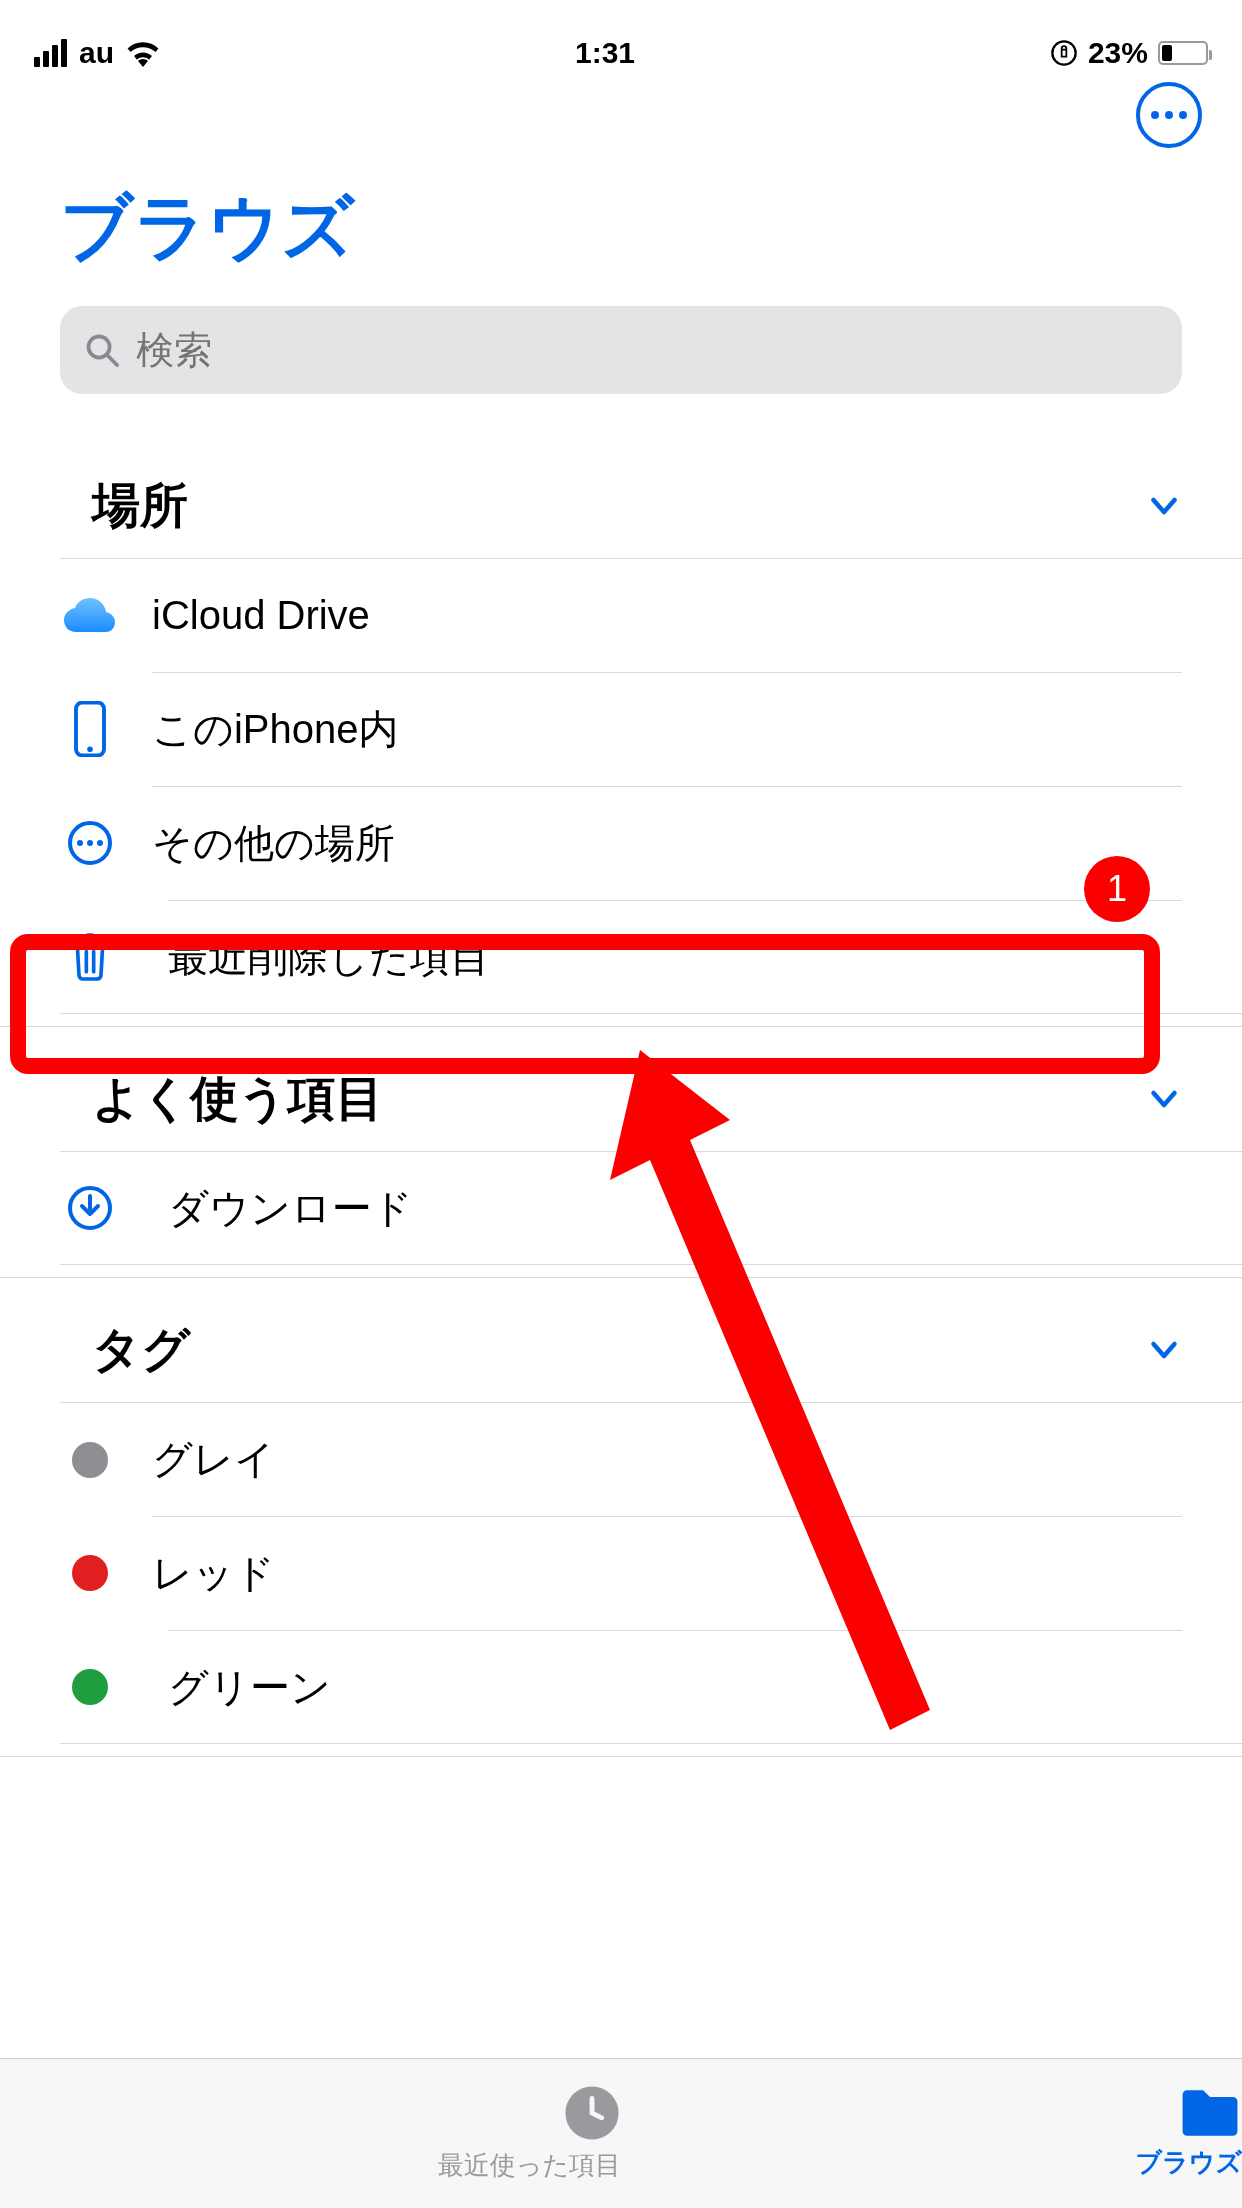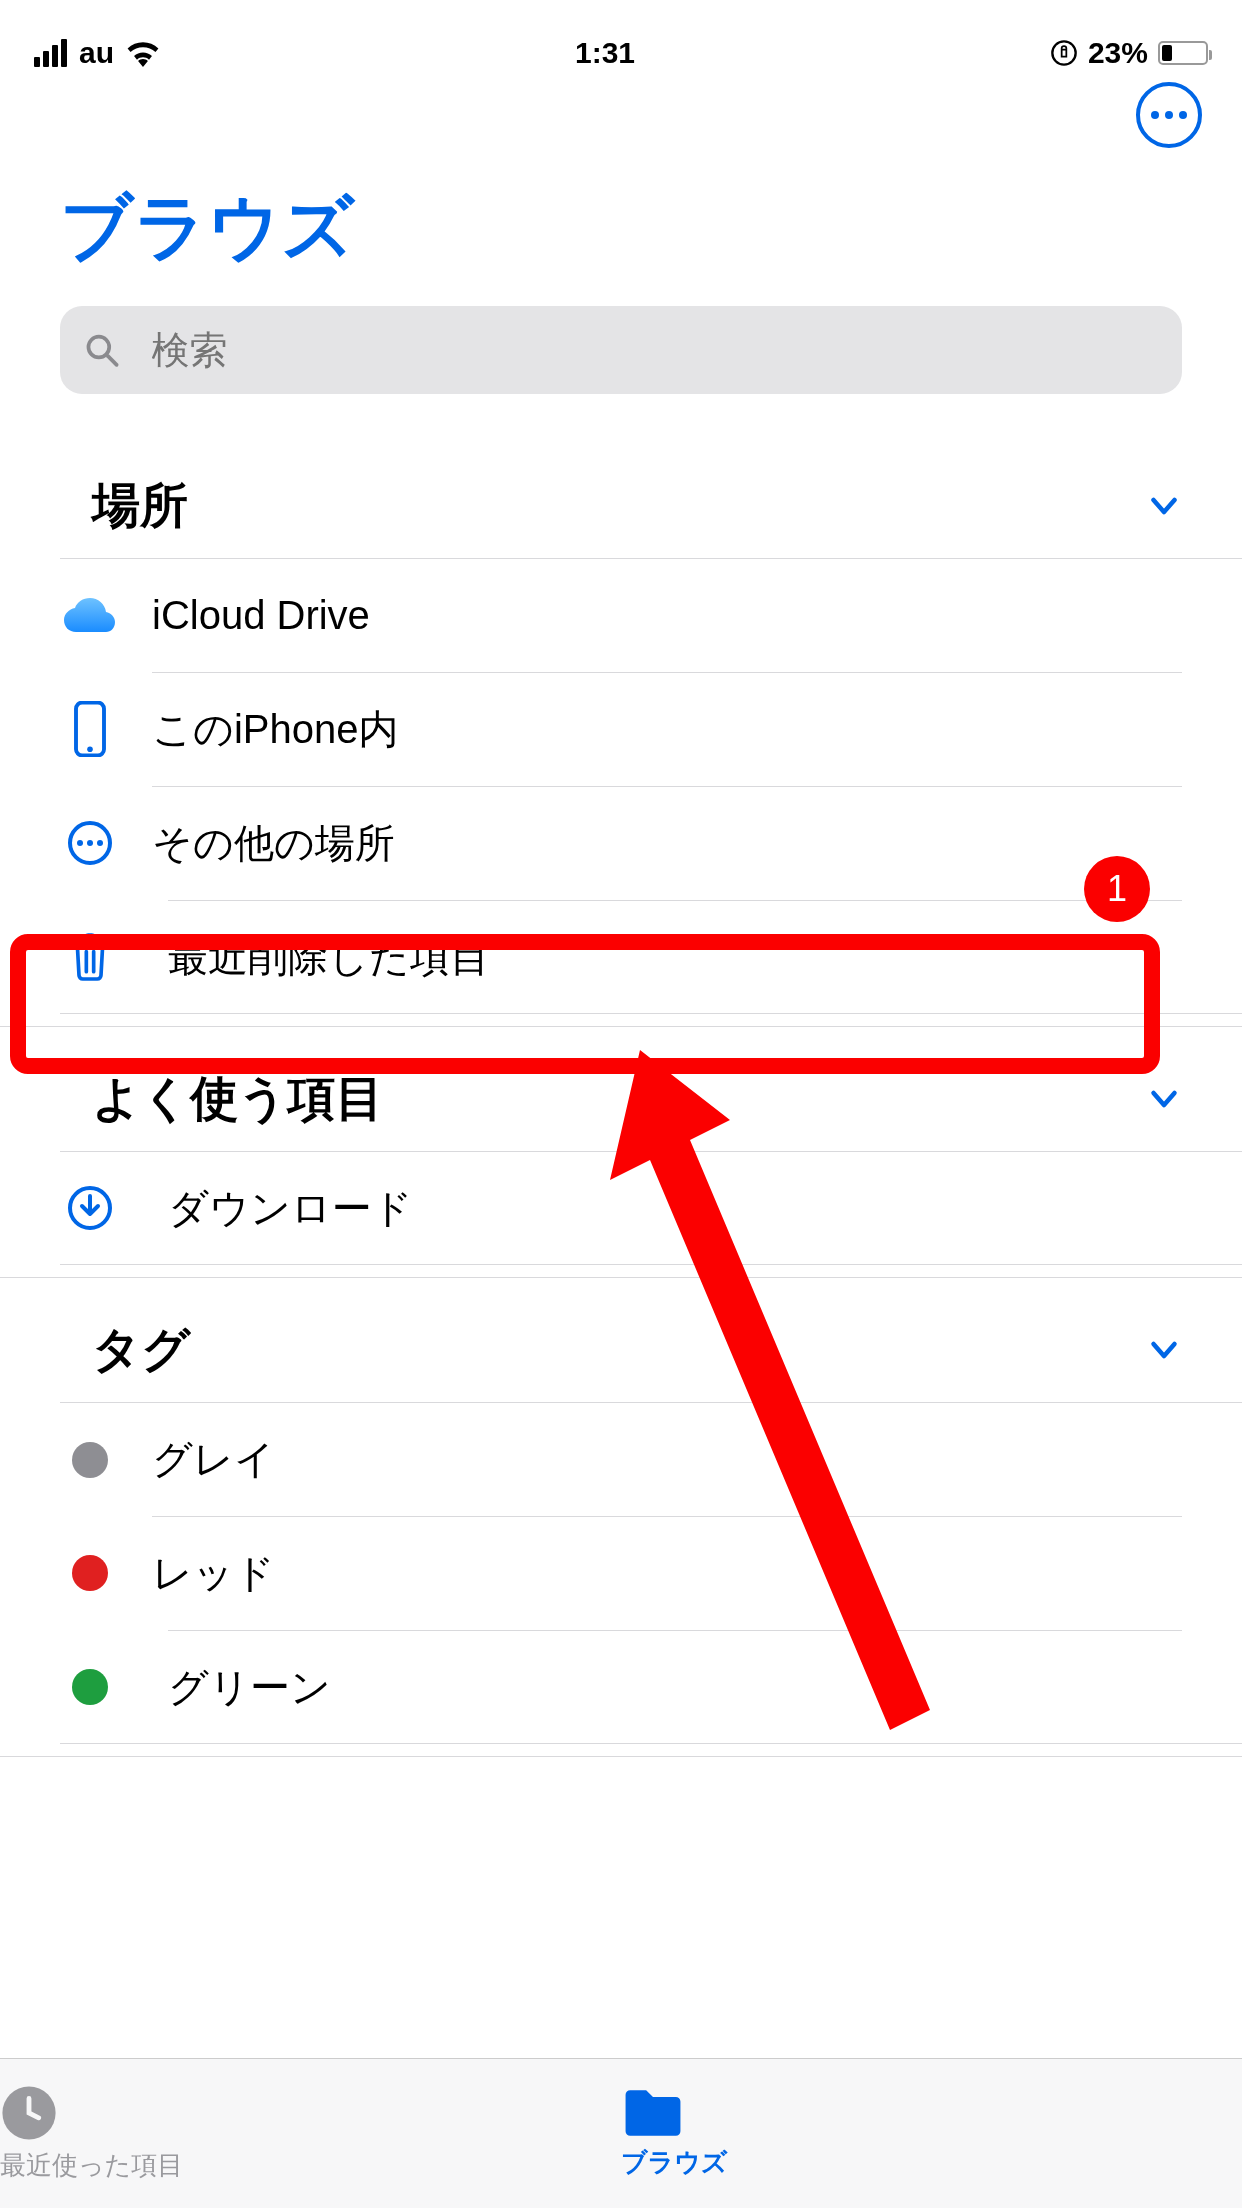--- a/index.html
+++ b/index.html
@@ -15,21 +15,21 @@
 .battery::after { content:""; position:absolute; right:-6px; top:7px; width:3px; height:10px; background:#999; border-radius:0 2px 2px 0; }
 .battery-fill { width: 23%; height: 100%; background: #000; border-radius: 2px; }
 
 .toolbar { height: 90px; display: flex; justify-content: flex-end; align-items: center; padding: 0 40px; }
 .more-btn { width: 66px; height: 66px; border: 4px solid #0066e6; border-radius: 50%; display:flex; align-items:center; justify-content:center; gap:6px; }
 .more-btn span { width:8px; height:8px; background:#0066e6; border-radius:50%; }
 
 .title { font-size: 72px; font-weight: 700; color: #0066e6; padding: 20px 60px 30px; }
 
 .search { margin: 0 60px 40px; height: 88px; background: #e4e4e6; border-radius: 22px; display:flex; align-items:center; padding: 0 24px; gap: 16px; }
-.search input { border:0; background:transparent; font-size: 38px; color:#8a8a8e; width:100%; outline:none;margin-left:16px; }
+.search input { border:0; background:transparent; font-size: 38px; color:#8a8a8e; width:100%; outline:none; }
 
 .section-header { display:flex; justify-content:space-between; align-items:center; padding: 40px 60px 20px; }
 .section-header h2 { font-size: 48px; font-weight: 700; margin-left: 32px; }
 .chev { color:#0066e6; }
 
 .list { padding: 0 0 12px 60px; }
 .row { display:flex; align-items:center; height: 114px; border-top: 1px solid #d9d9dc; padding-right: 60px; gap: 32px; position:relative; }
 .row:last-child { border-bottom: 1px solid #d9d9dc; gap: 48px; }
 .row-label { font-size: 40px; }
 .row-icon { width: 60px; display:flex; justify-content:center; align-items:center; }
@@ -41,21 +41,21 @@
 .divider-offset { border-bottom:1px solid #d9d9dc; }
 
 .tag-dot { width:36px; height:36px; border-radius:50%; }
 
 .highlight-box { position:absolute; left:10px; width:1150px; height:140px; border:16px solid #fb0000; border-radius:18px; top:934px; z-index:5; pointer-events:none; }
 .badge-1 { position:absolute; width:66px; height:66px; background:#fb0000; border-radius:50%; color:#fff; font-size:36px; display:flex; align-items:center; justify-content:center; top:856px; left:1084px; z-index:6; pointer-events:none; }
 
 .arrow { position:absolute; top:1050px; left:600px; z-index:7; pointer-events:none; }
 
 .tabbar { position:absolute; bottom:0; left:0; right:0; height:150px; background:#f7f7f8; border-top:1px solid #ccc; display:flex; }
-.tab { flex:1; display:flex; flex-direction:column; align-items:flex-start; justify-content:center; gap:6px; font-size:26px; }
+.tab { flex:1; display:flex; flex-direction:column; align-items:flex-end; justify-content:center; gap:6px; font-size:26px; }
 .tab.inactive { color:#9a9a9e; }
 .tab.active { color:#0066e6; font-weight:600; }
 </style>
 </head>
 <body>
 
 <div class="status-bar">
   <div class="status-left">
     <div class="signal-bars">
         <span></span>

